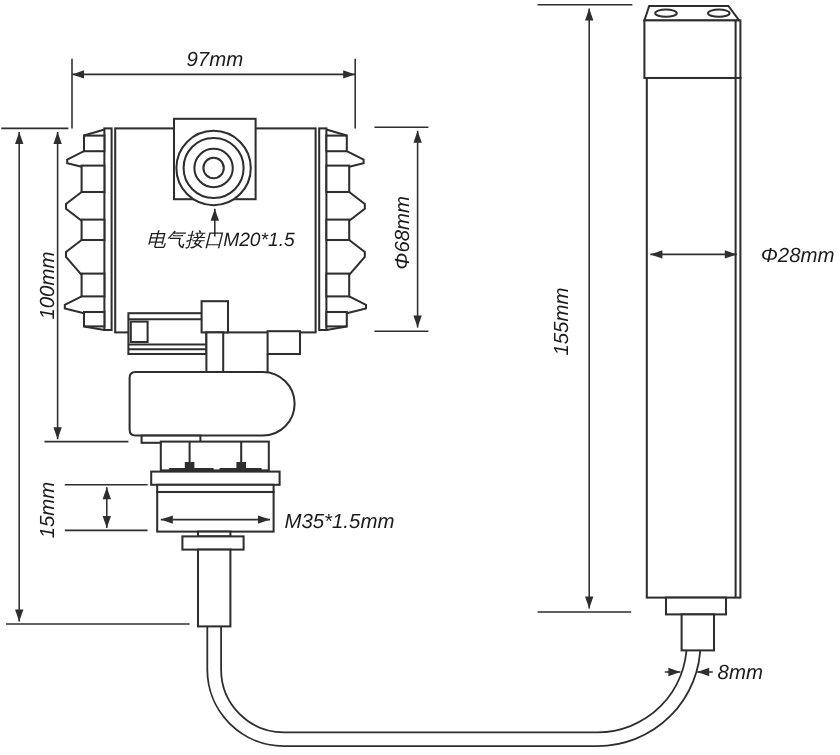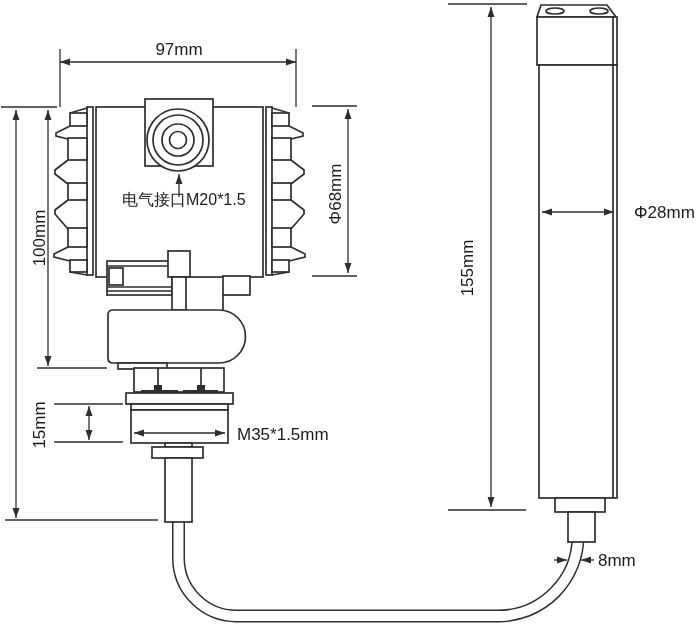--- a/index.html
+++ b/index.html
@@ -1,16 +1,16 @@
 <!DOCTYPE html>
 <html style="--line: #2e2e2e; --text: #1b1b1b; --bg: #ffffff;"><head>
 <meta charset="utf-8">
 <style>
   html,body{margin:0;padding:0;background:#fff;}
-  .stage{width:700px;height:629px;background:var(--bg,#ffffff);position:relative;}
+  .stage{width:700px;height:629px;background:var(--bg,#ffffff);position:relative;font-style:italic;}
   svg{display:block;}
   text{font-family:"Liberation Sans","DejaVu Sans",sans-serif;font-size:17px;font-weight:500;fill:var(--text,#1b1b1b);}
   text.cn{font-size:16px;}
   .ln{fill:none;stroke:var(--line,#2e2e2e);stroke-width:1.7;stroke-linejoin:miter;}
   .shape{fill:#fff;stroke:var(--line,#2e2e2e);stroke-width:1.7;stroke-linejoin:miter;}
   .dim{fill:none;stroke:var(--line,#2e2e2e);stroke-width:1.3;}
   .blk{fill:var(--line,#2e2e2e);stroke:none;}
   .cable-outer{fill:none;stroke:var(--line,#2e2e2e);stroke-width:13;}
   .cable-inner{fill:none;stroke:#ffffff;stroke-width:10;}
 </style>

